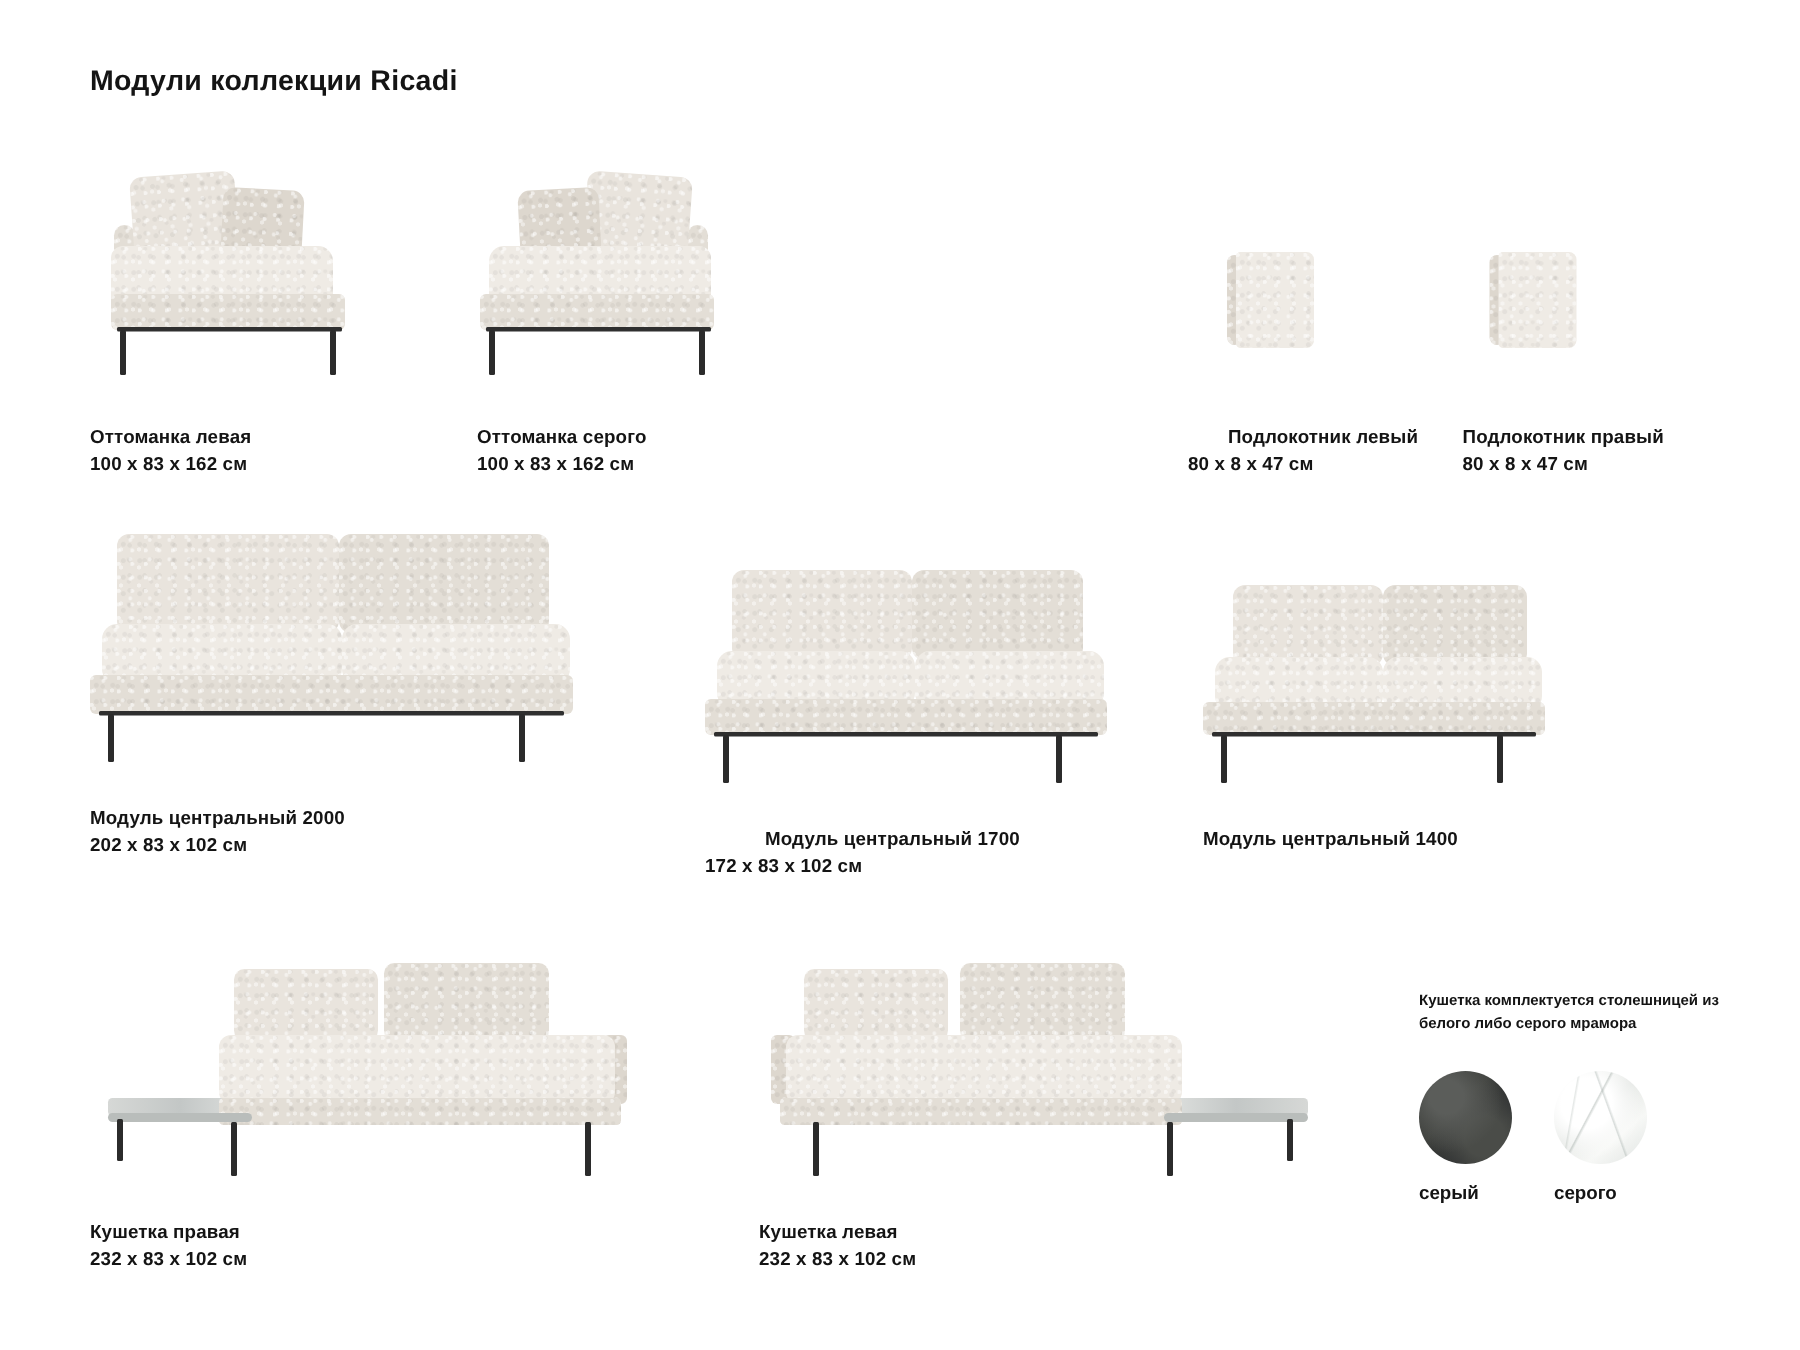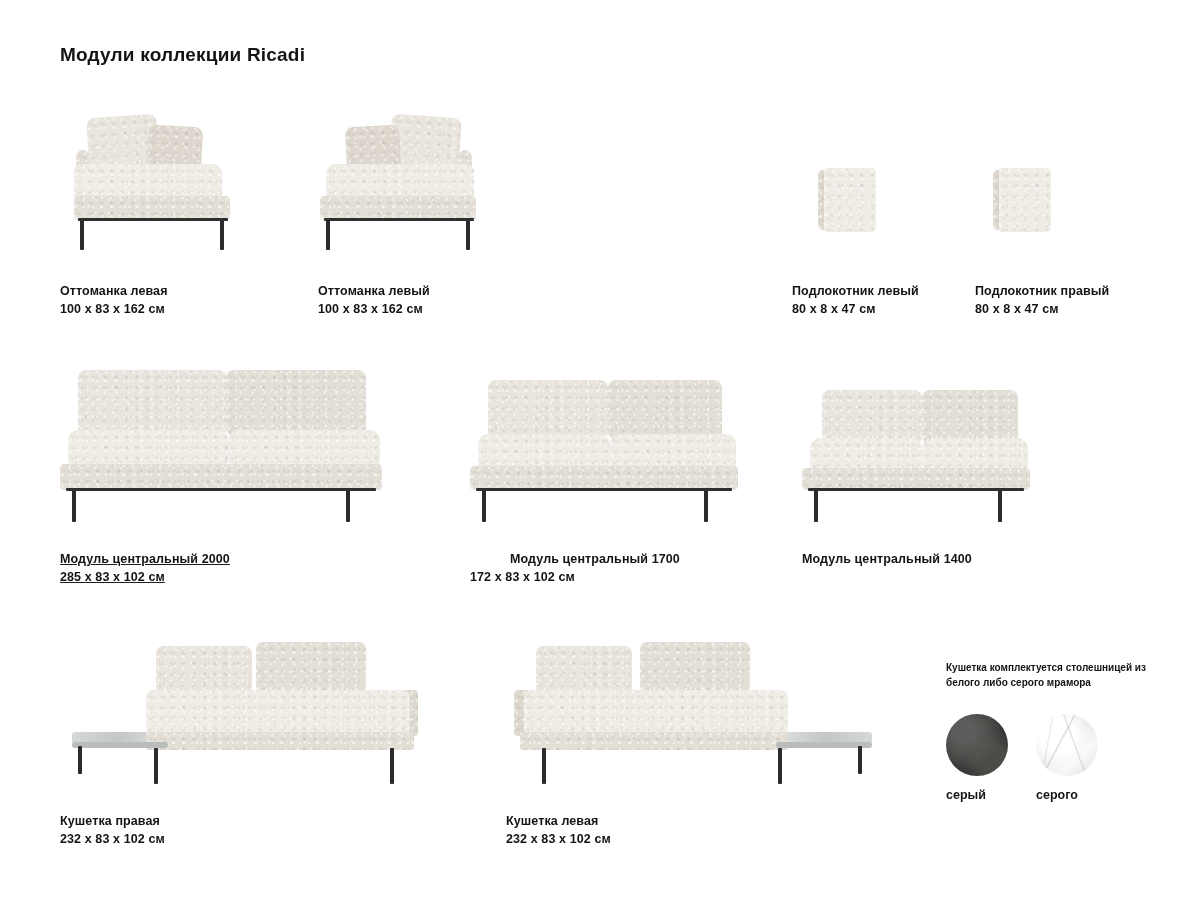--- a/index.html
+++ b/index.html
@@ -162,52 +162,52 @@
       <div class="fab lite" style="left:8px; top:54px; width:148px; height:42px; border-radius:10px 8px 6px 6px;">
           <div class="tex"></div>
         </div>
       <div class="fab d2" style="left:2px; top:86px; width:156px; height:24px; border-radius:4px;">
           <div class="tex"></div>
         </div>
       <div class="rail" style="left:6px; top:108px; width:150px;"></div>
       <div class="leg" style="left:8px; top:110px; height:30px;"></div>
       <div class="leg" style="left:148px; top:110px; height:30px;"></div>
     </div>
-    <div class="caption" style="margin-top:22px;">Оттоманка левый</div>
+    <div class="caption" style="margin-top:22px;">Оттоманка серого</div>
     <div class="dims">100 x 83 x 162 см</div>
   </div>
 
 
   <div class="item" style="left:792px; top:110px; width:180px;">
     <div class="art" style="height:150px;">
       <div class="fab d3" style="left:26px; top:60px; width:10px; height:60px; border-radius:5px;">
           <div class="tex"></div>
         </div>
       <div class="fab lite" style="left:32px; top:58px; width:52px; height:64px; border-radius:3px 5px 5px 3px;">
           <div class="tex"></div>
         </div>
     </div>
-    <div class="caption" style="margin-top:22px;">Подлокотник левый</div>
+    <div class="caption" style="margin-top:22px;text-align:center;">Подлокотник левый</div>
     <div class="dims">80 x 8 x 47 см</div>
   </div>
 
   <div class="item" style="left:975px; top:110px; width:180px;">
     <div class="art" style="height:150px;">
       <div class="fab d3" style="left:18px; top:60px; width:10px; height:60px; border-radius:5px;">
           <div class="tex"></div>
         </div>
       <div class="fab lite" style="left:24px; top:58px; width:52px; height:64px; border-radius:3px 5px 5px 3px;">
           <div class="tex"></div>
         </div>
     </div>
     <div class="caption" style="margin-top:22px;">Подлокотник правый</div>
     <div class="dims">80 x 8 x 47 см</div>
   </div>
 
-  <div class="item" style="left:60px; top:368px; width:400px;text-decoration:underline;">
+  <div class="item" style="left:60px; top:354px; width:400px;">
     <div class="art" style="height:160px;">
       <div class="fab d1" style="left:18px; top:2px; width:148px; height:66px; border-radius:8px;">
           <div class="tex"></div>
         </div>
       <div class="fab d2" style="left:166px; top:2px; width:140px; height:66px; border-radius:8px;">
           <div class="tex"></div>
         </div>
       <div class="fab lite" style="left:8px; top:62px; width:160px; height:40px; border-radius:10px;">
           <div class="tex"></div>
         </div>
@@ -215,21 +215,21 @@
           <div class="tex"></div>
         </div>
       <div class="fab d2" style="left:0px; top:96px; width:322px; height:26px; border-radius:4px;">
           <div class="tex"></div>
         </div>
       <div class="rail" style="left:6px; top:120px; width:310px;"></div>
       <div class="leg" style="left:12px; top:122px; height:32px;"></div>
       <div class="leg" style="left:286px; top:122px; height:32px;"></div>
     </div>
     <div class="caption" style="margin-top:22px;">Модуль центральный 2000</div>
-    <div class="dims">285 x 83 x 102 см</div>
+    <div class="dims">202 x 83 x 102 см</div>
   </div>
 
   <div class="item" style="left:470px; top:368px; width:340px;">
     <div class="art" style="height:160px;">
       <div class="fab d1" style="left:18px; top:12px; width:120px; height:60px; border-radius:8px;">
           <div class="tex"></div>
         </div>
       <div class="fab d2" style="left:138px; top:12px; width:114px; height:60px; border-radius:8px;">
           <div class="tex"></div>
         </div>

